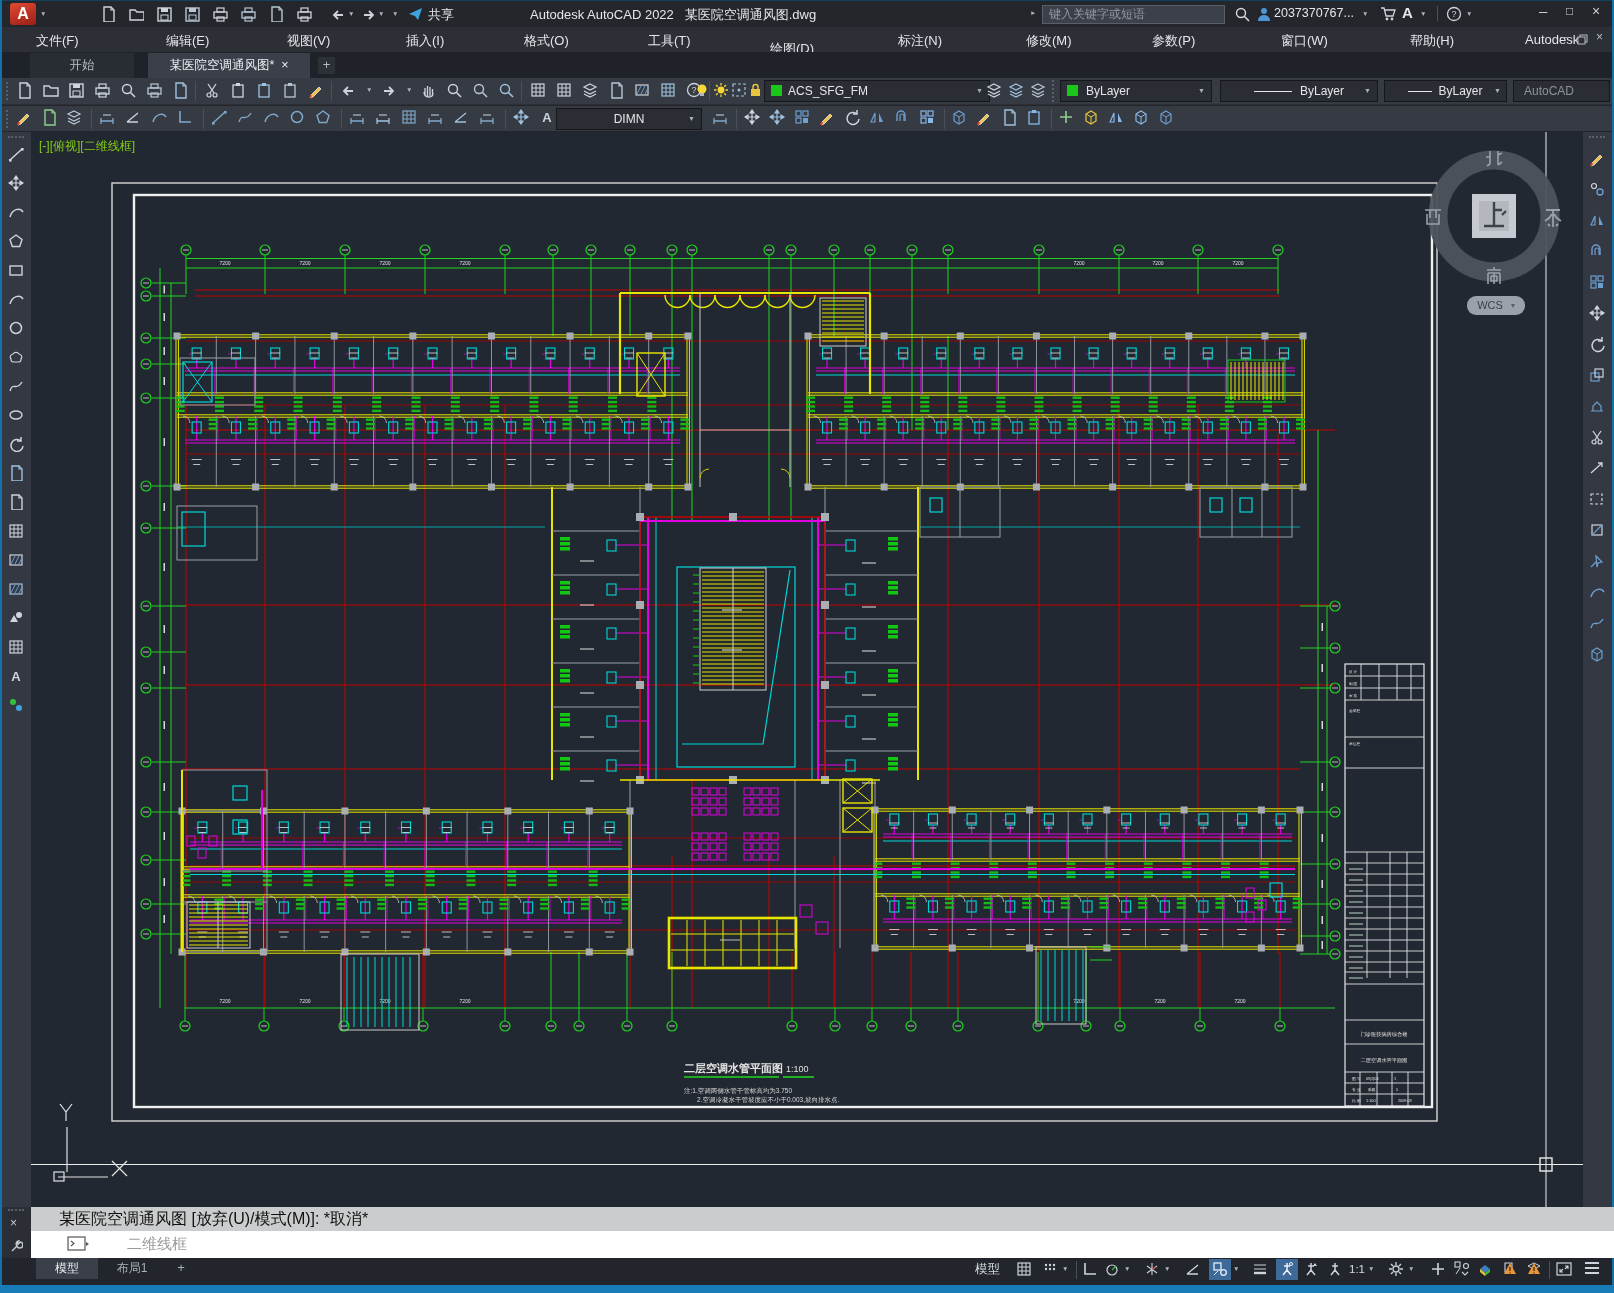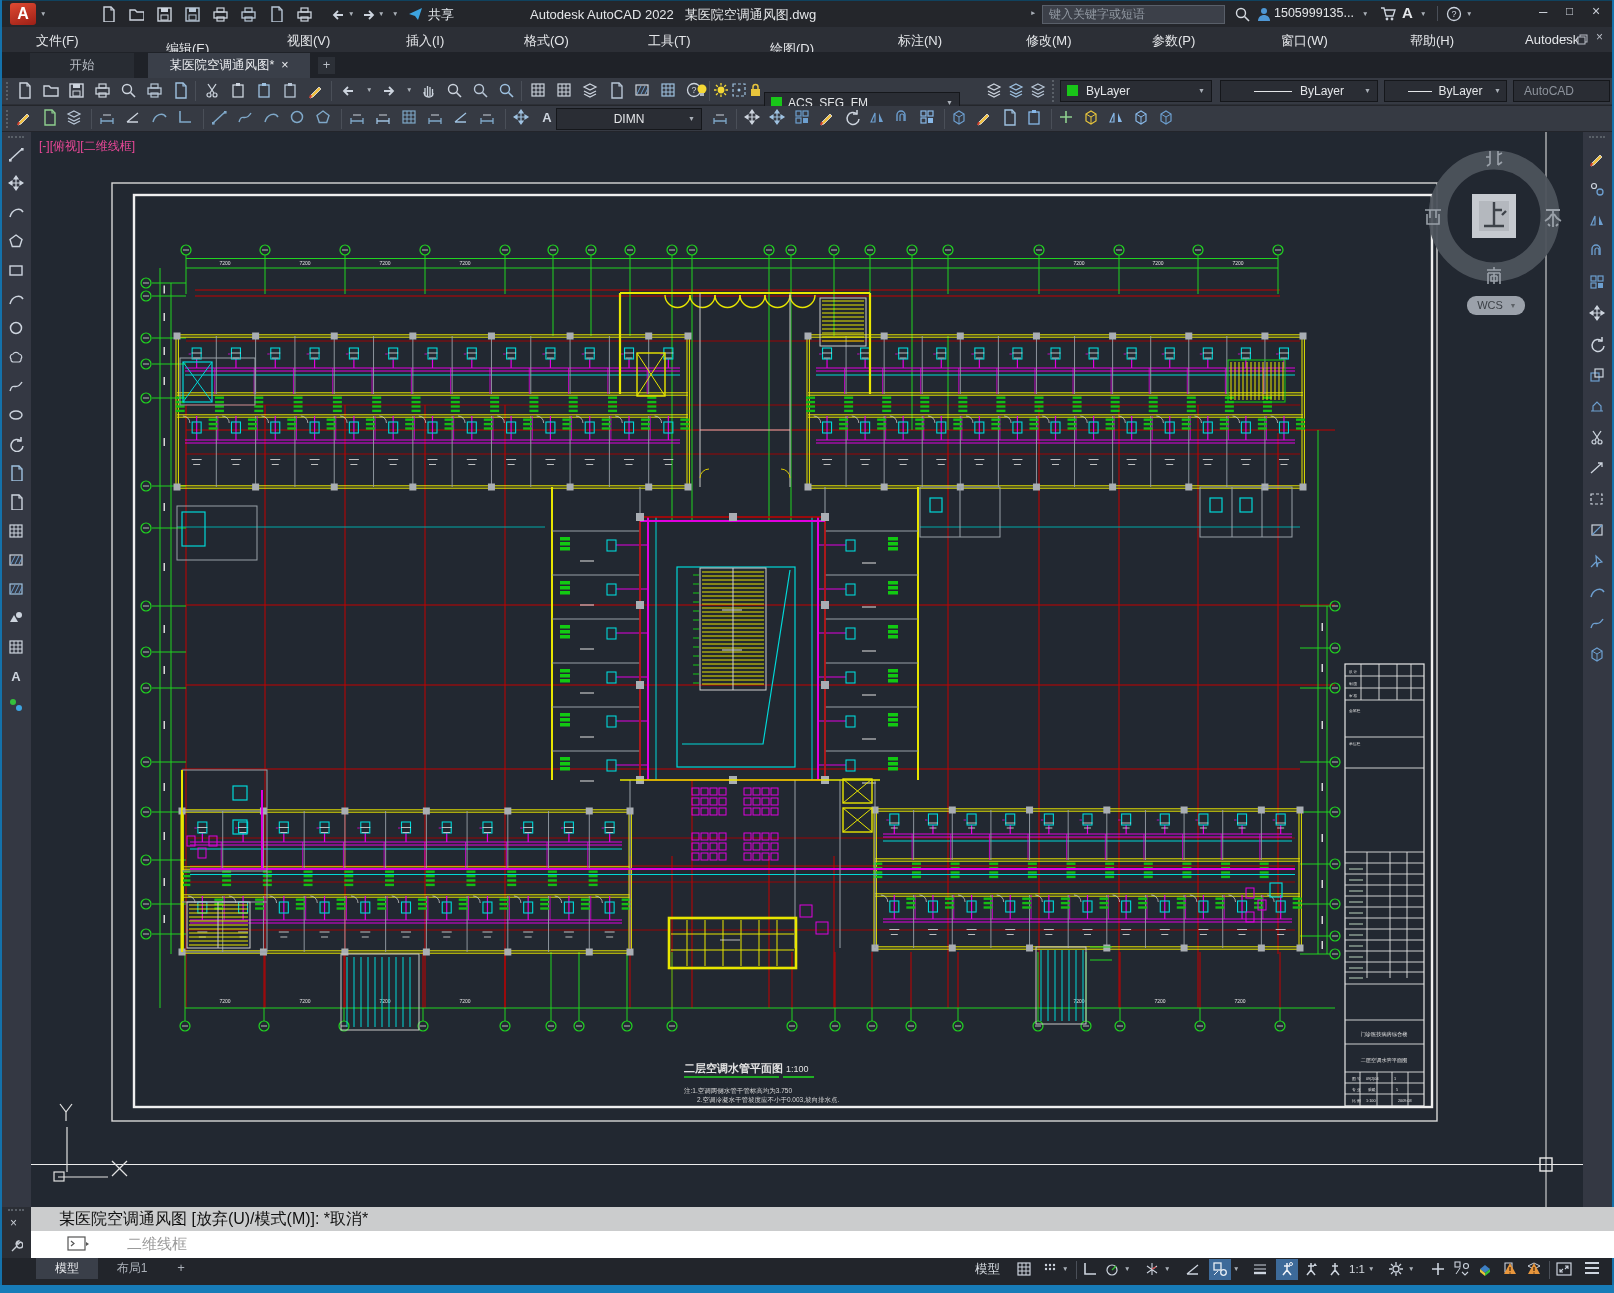--- a/index.html
+++ b/index.html
@@ -14,32 +14,32 @@
 <div class="abs" style="left:2px;top:2px;width:1610px;height:25px;background:#24262b"></div>
 <div class="abs" style="left:10px;top:3px;width:26px;height:22px;background:linear-gradient(160deg,#e04a32,#9c1f16);border-radius:3px;color:#fff;font-weight:bold;font-size:16px;text-align:center;line-height:22px">A</div>
 <div class="car" style="left:40px;top:10px">▼</div>
 <div class="car" style="left:348px;top:10px">▼</div>
 <div class="car" style="left:378px;top:10px">▼</div>
 <div class="car" style="left:392px;top:10px">▼</div>
 <div class="abs t" style="left:428px;top:6px;color:#dfe3e8">共享</div>
 <div class="abs t" style="left:530px;top:6px">Autodesk AutoCAD 2022&nbsp;&nbsp;&nbsp;某医院空调通风图.dwg</div>
 <div class="car" style="left:1030px;top:9px">►</div>
 <div class="abs" style="left:1042px;top:5px;width:183px;height:19px;background:#3c4049;border:1px solid #595f69;color:#9299a3;font-size:12px;line-height:17px;padding-left:6px">键入关键字或短语</div>
-<div class="abs t" style="left:1274px;top:6px;font-size:12.5px">1505999135... </div>
+<div class="abs t" style="left:1274px;top:6px;font-size:12.5px">2037370767... </div>
 <div class="car" style="left:1362px;top:10px">▼</div>
 <div class="abs t" style="left:1402px;top:4px;font-weight:bold;font-size:15px">A</div>
 <div class="car" style="left:1420px;top:10px">▼</div>
 <div class="abs" style="left:1437px;top:6px;width:1px;height:15px;background:#4a4f58"></div>
 <div class="car" style="left:1466px;top:10px">▼</div>
 <div class="abs t" style="left:1539px;top:2px;font-size:15px;color:#c9ced6">–</div>
 <div class="abs t" style="left:1566px;top:4px;font-size:12px;color:#c9ced6">□</div>
 <div class="abs t" style="left:1592px;top:3px;font-size:14px;color:#c9ced6">×</div>
 <div class="abs" style="left:2px;top:27px;width:1610px;height:25px;background:#2c2f36"></div>
 <div class="abs t" style="left:36px;top:32px">文件(F)</div>
-<div class="abs t" style="left:166px;top:40px">编辑(E)</div>
+<div class="abs t" style="left:166px;top:32px">编辑(E)</div>
 <div class="abs t" style="left:287px;top:32px">视图(V)</div>
 <div class="abs t" style="left:406px;top:32px">插入(I)</div>
 <div class="abs t" style="left:524px;top:32px">格式(O)</div>
 <div class="abs t" style="left:648px;top:32px">工具(T)</div>
 <div class="abs t" style="left:770px;top:40px">绘图(D)</div>
 <div class="abs t" style="left:898px;top:32px">标注(N)</div>
 <div class="abs t" style="left:1026px;top:32px">修改(M)</div>
 <div class="abs t" style="left:1152px;top:32px">参数(P)</div>
 <div class="abs t" style="left:1281px;top:32px">窗口(W)</div>
 <div class="abs t" style="left:1410px;top:32px">帮助(H)</div>
@@ -55,42 +55,42 @@
 <div class="abs" style="left:148px;top:53px;width:162px;height:25px;background:#3a3f49;color:#eceef1;font-size:12.5px;line-height:25px;text-align:center">某医院空调通风图* &nbsp;×</div>
 <div class="abs" style="left:318px;top:57px;width:17px;height:17px;background:#2c3037;color:#b9bec6;font-size:13px;line-height:16px;text-align:center">+</div>
 <div class="abs" style="left:2px;top:78px;width:1610px;height:27px;background:#363a43;border-bottom:1px solid #2c2f36"></div>
 <div class="abs" style="left:6px;top:82px;width:4px;height:18px;border-left:2px dotted #5a6068"></div>
 <div class="abs" style="left:195px;top:81px;width:1px;height:20px;background:#4a4f58"></div>
 <div class="abs" style="left:331px;top:81px;width:1px;height:20px;background:#4a4f58"></div>
 <div class="car" style="left:366px;top:86px">▼</div>
 <div class="car" style="left:406px;top:86px">▼</div>
 <div class="abs" style="left:521px;top:81px;width:1px;height:20px;background:#4a4f58"></div>
 <div class="abs" style="left:709px;top:81px;width:1px;height:20px;background:#4a4f58"></div>
-<div class="combo" style="left:764px;top:92px;width:196px"><span style="display:inline-block;width:11px;height:11px;background:#19c619;margin:0 6px 0 6px;vertical-align:-1px"></span>ACS_SFG_FM<span style="position:absolute;right:6px;color:#aab0b8;font-size:7px">▼</span></div>
+<div class="combo" style="left:764px;top:80px;width:226px"><span style="display:inline-block;width:11px;height:11px;background:#19c619;margin:0 6px 0 6px;vertical-align:-1px"></span>ACS_SFG_FM<span style="position:absolute;right:6px;color:#aab0b8;font-size:7px">▼</span></div>
 <div class="abs" style="left:1052px;top:80px;width:3px;height:22px;border-left:2px dotted #5a6068"></div>
 <div class="combo" style="left:1060px;top:80px;width:152px"><span style="display:inline-block;width:11px;height:11px;background:#19c619;margin:0 8px 0 6px;vertical-align:-1px"></span>ByLayer<span style="position:absolute;right:6px;color:#aab0b8;font-size:7px">▼</span></div>
 <div class="combo" style="left:1220px;top:80px;width:158px;text-align:center"><span style="display:inline-block;width:38px;height:1px;background:#e4e6e9;vertical-align:3px;margin-right:8px"></span>ByLayer<span style="position:absolute;right:6px;color:#aab0b8;font-size:7px">▼</span></div>
 <div class="combo" style="left:1384px;top:80px;width:123px;text-align:center"><span style="display:inline-block;width:24px;height:1px;background:#e4e6e9;vertical-align:3px;margin-right:6px"></span>ByLayer<span style="position:absolute;right:5px;color:#aab0b8;font-size:7px">▼</span></div>
 <div class="combo" style="left:1513px;top:80px;width:97px;color:#8d939c;padding-left:10px">AutoCAD</div>
 <div class="abs" style="left:2px;top:106px;width:1610px;height:26px;background:#363a43;border-bottom:1px solid #23252b"></div>
 <div class="abs" style="left:6px;top:110px;width:4px;height:18px;border-left:2px dotted #5a6068"></div>
 <div class="abs" style="left:91px;top:109px;width:1px;height:20px;background:#4a4f58"></div>
 <div class="abs" style="left:203px;top:109px;width:1px;height:20px;background:#4a4f58"></div>
 <div class="abs" style="left:341px;top:109px;width:1px;height:20px;background:#4a4f58"></div>
 <div class="abs" style="left:505px;top:109px;width:1px;height:20px;background:#4a4f58"></div>
 <div class="combo" style="left:556px;top:108px;width:146px;text-align:center">DIMN<span style="position:absolute;right:6px;color:#aab0b8;font-size:7px">▼</span></div>
 <div class="abs" style="left:736px;top:109px;width:1px;height:20px;background:#4a4f58"></div>
 <div class="abs" style="left:944px;top:109px;width:1px;height:20px;background:#4a4f58"></div>
 <div class="abs" style="left:1051px;top:109px;width:1px;height:20px;background:#4a4f58"></div>
 <div class="abs" style="left:2px;top:132px;width:29px;height:1075px;background:#343843"></div>
 <div class="abs" style="left:8px;top:136px;width:16px;height:4px;border-top:2px dotted #5a6068"></div>
 <div class="abs" style="left:1583px;top:132px;width:29px;height:1075px;background:#343843"></div>
 <div class="abs" style="left:1589px;top:136px;width:16px;height:4px;border-top:2px dotted #5a6068"></div>
 <div class="abs" style="left:31px;top:132px;width:1552px;height:1075px;background:#222831;overflow:hidden">
-<div class="abs" style="left:8px;top:6px;color:#ec4899;font-size:12px">[-][俯视][二维线框]</div>
+<div class="abs" style="left:8px;top:6px;color:#84cc16;font-size:12px">[-][俯视][二维线框]</div>
 <svg class="abs" style="left:0;top:0" width="1552" height="1075" viewBox="31 132 1552 1075">
       <rect x="112" y="183" width="1325" height="938" stroke="#d8d8d8" stroke-width="1.4" fill="none"></rect>
 <rect x="134" y="195" width="1298" height="912" stroke="#efefef" stroke-width="2.4" fill="none"></rect>
 <line x1="195" y1="290" x2="1280" y2="290" stroke="#c40000" stroke-width="1"></line>
 <line x1="195" y1="296" x2="1280" y2="296" stroke="#c40000" stroke-width="1"></line>
 <line x1="186" y1="430" x2="1335" y2="430" stroke="#c40000" stroke-width="1"></line>
 <line x1="186" y1="605" x2="1335" y2="605" stroke="#c40000" stroke-width="1"></line>
 <line x1="186" y1="685" x2="1335" y2="685" stroke="#c40000" stroke-width="1"></line>
 <line x1="182" y1="769" x2="1300" y2="769" stroke="#c40000" stroke-width="1"></line>
 <line x1="190" y1="866" x2="1295" y2="866" stroke="#c40000" stroke-width="1"></line>

